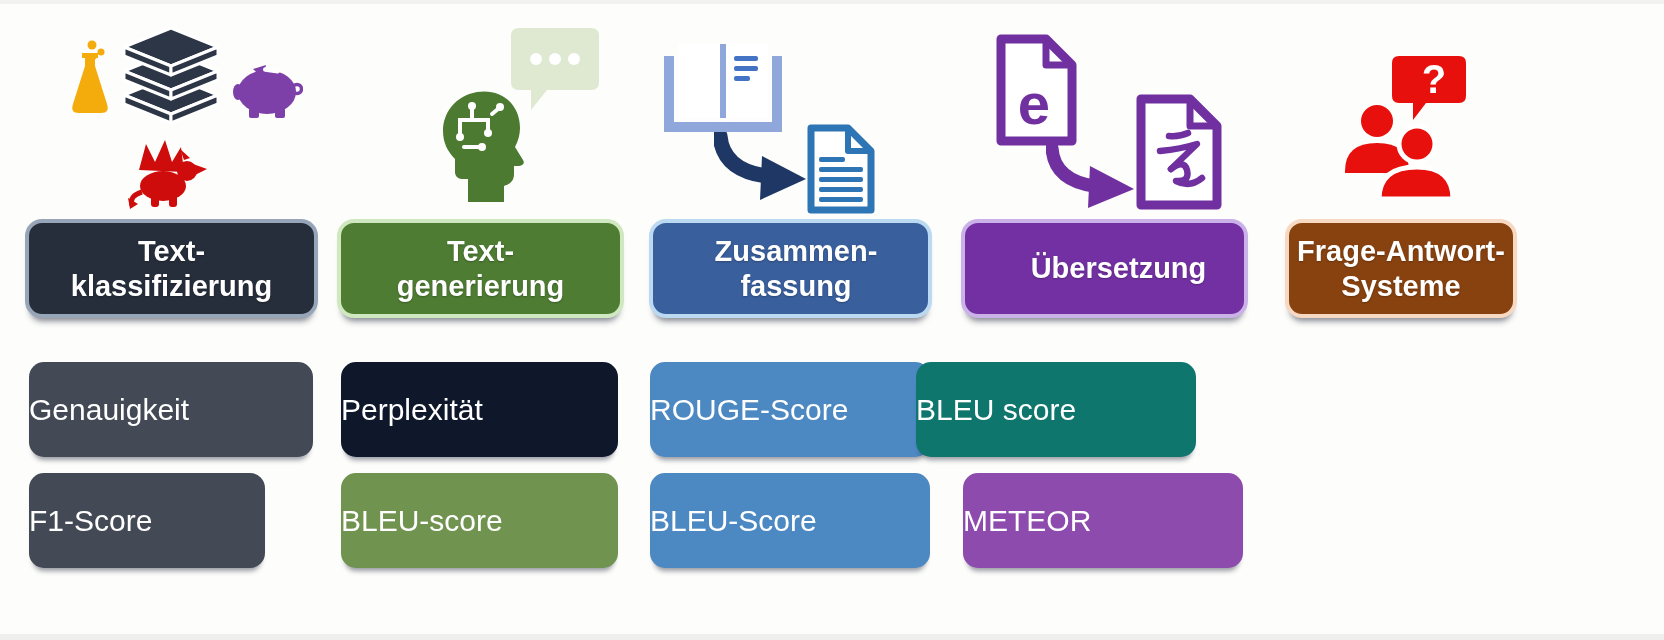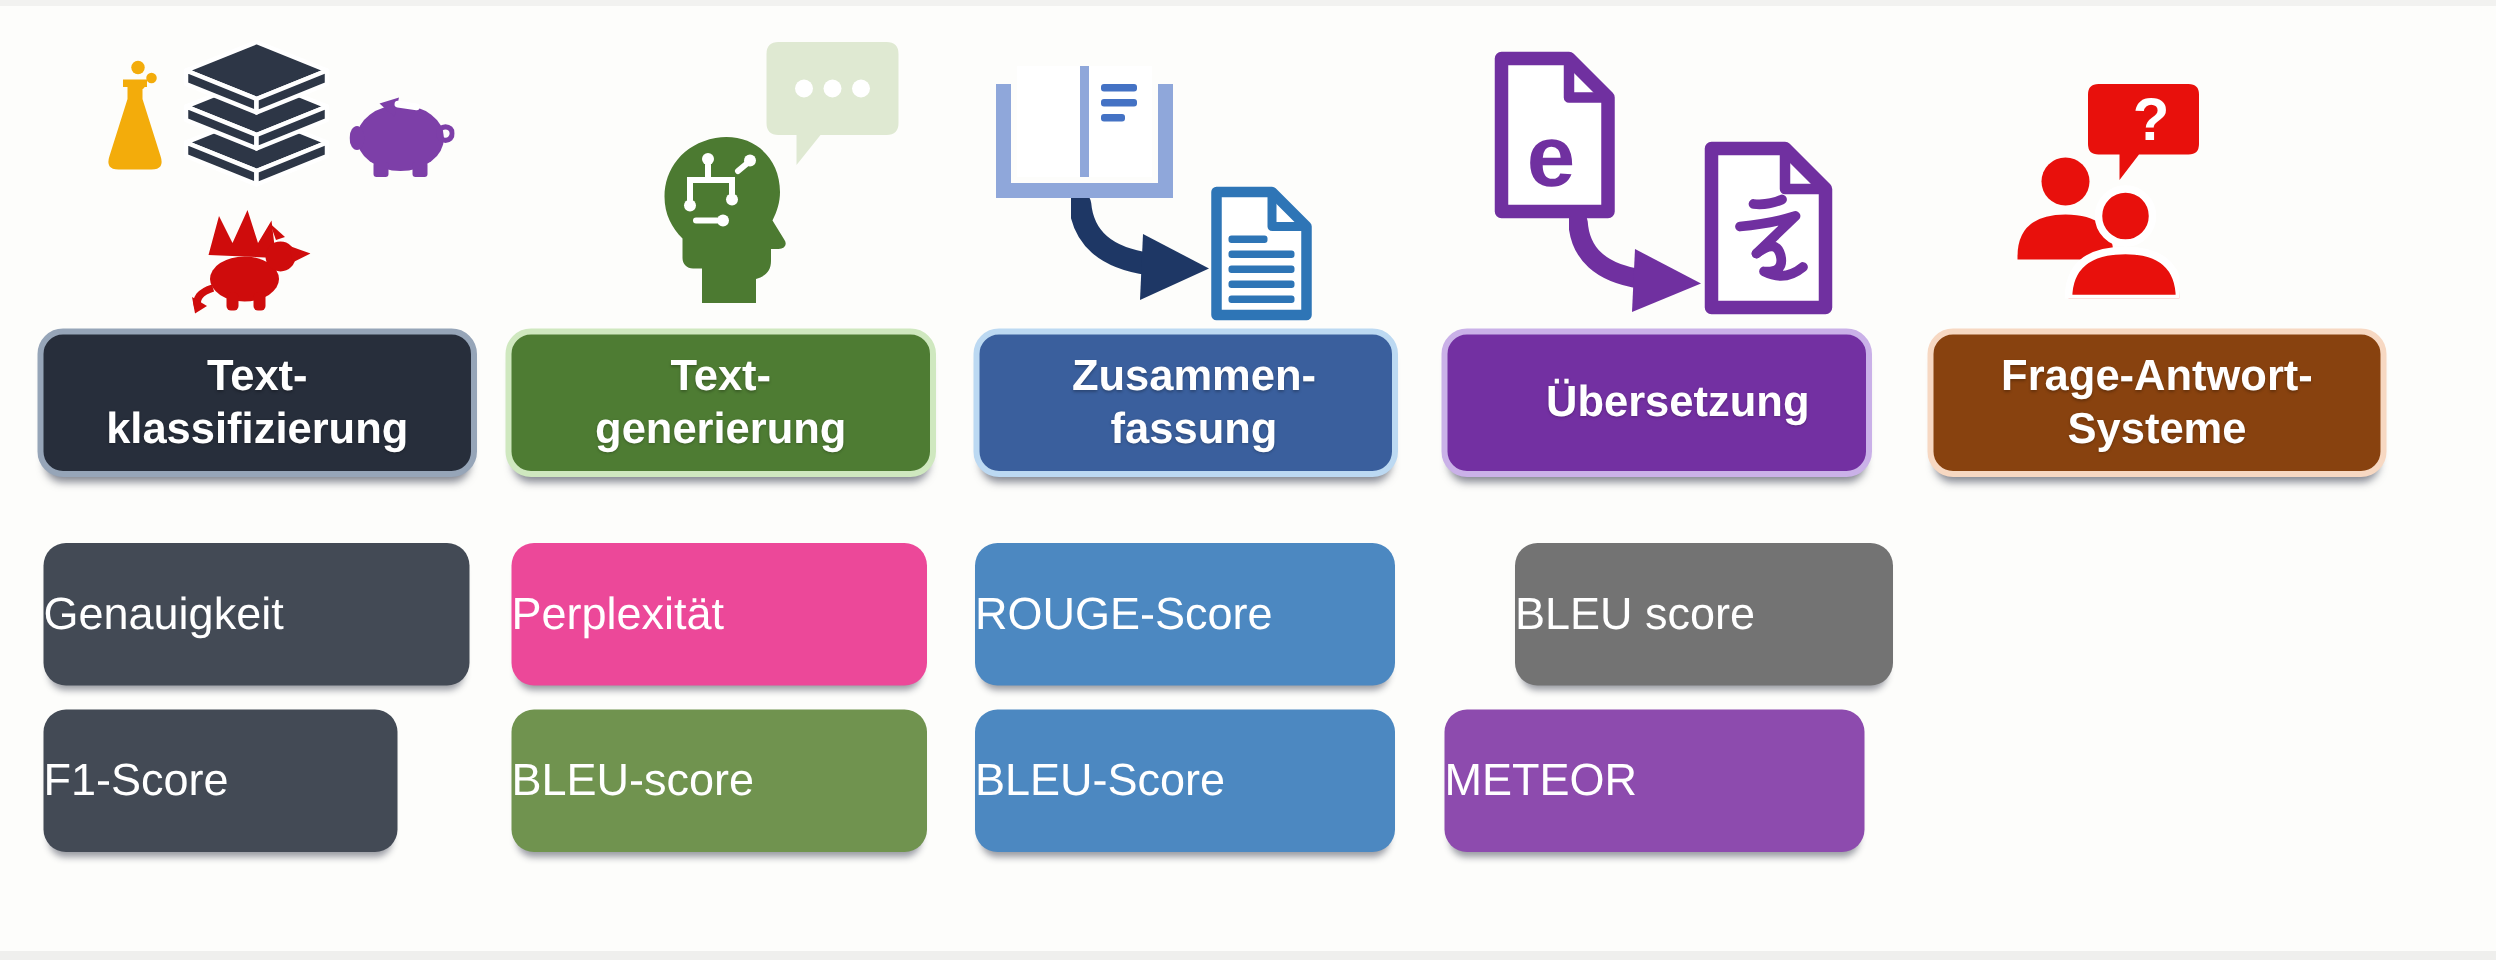--- a/index.html
+++ b/index.html
@@ -198,45 +198,45 @@
     <span class="lbl">Text-
 generierung</span>
   </div>
   <div class="hdr" style="left: 649px; width: 283px; background: rgb(58, 95, 157); border-color: rgb(188, 217, 242); padding-left: 11px;">
     <span class="lbl">Zusammen-
 fassung</span>
   </div>
   <div class="hdr" style="left: 961px; width: 287px; background: rgb(115, 48, 162); border-color: rgb(202, 177, 232); padding-left: 28px;">
     <span class="lbl">Übersetzung</span>
   </div>
-  <div class="hdr" style="left: 1285px; width: 306px; background: rgb(136, 66, 15); border-color: rgb(247, 216, 194);">
+  <div class="hdr" style="left: 1285px; width: 232px; background: rgb(136, 66, 15); border-color: rgb(247, 216, 194);">
     <span class="lbl">Frage-Antwort-
 Systeme</span>
   </div>
 
   <div class="metric row1" style="left: 29px; width: 284px; background: rgb(67, 74, 85);">
     <span class="lbl">Genauigkeit</span>
   </div>
   <div class="metric row2" style="left: 29px; width: 236px; background: rgb(67, 74, 85);">
     <span class="lbl">F1-Score</span>
   </div>
 
-  <div class="metric row1" style="left: 341px; width: 277px; background: #ec4899;">
+  <div class="metric row1" style="left: 341px; width: 277px; background: #0f172a;">
     <span class="lbl">Perplexität</span>
   </div>
   <div class="metric row2" style="left: 341px; width: 277px; background: rgb(112, 147, 79);">
     <span class="lbl">BLEU-score</span>
   </div>
 
   <div class="metric row1" style="left: 650px; width: 280px; background: rgb(76, 136, 193);">
     <span class="lbl">ROUGE-Score</span>
   </div>
   <div class="metric row2" style="left: 650px; width: 280px; background: rgb(76, 136, 193);">
     <span class="lbl">BLEU-Score</span>
   </div>
 
-  <div class="metric row1" style="left: 1010px; width: 252px; background: #737373;">
+  <div class="metric row1" style="left: 916px; width: 280px; background: #0f766e;">
     <span class="lbl">BLEU score</span>
   </div>
   <div class="metric row2" style="left: 963px; width: 280px; background: rgb(141, 75, 174);">
     <span class="lbl">METEOR</span>
   </div>
 </div>
 
 </body></html>

